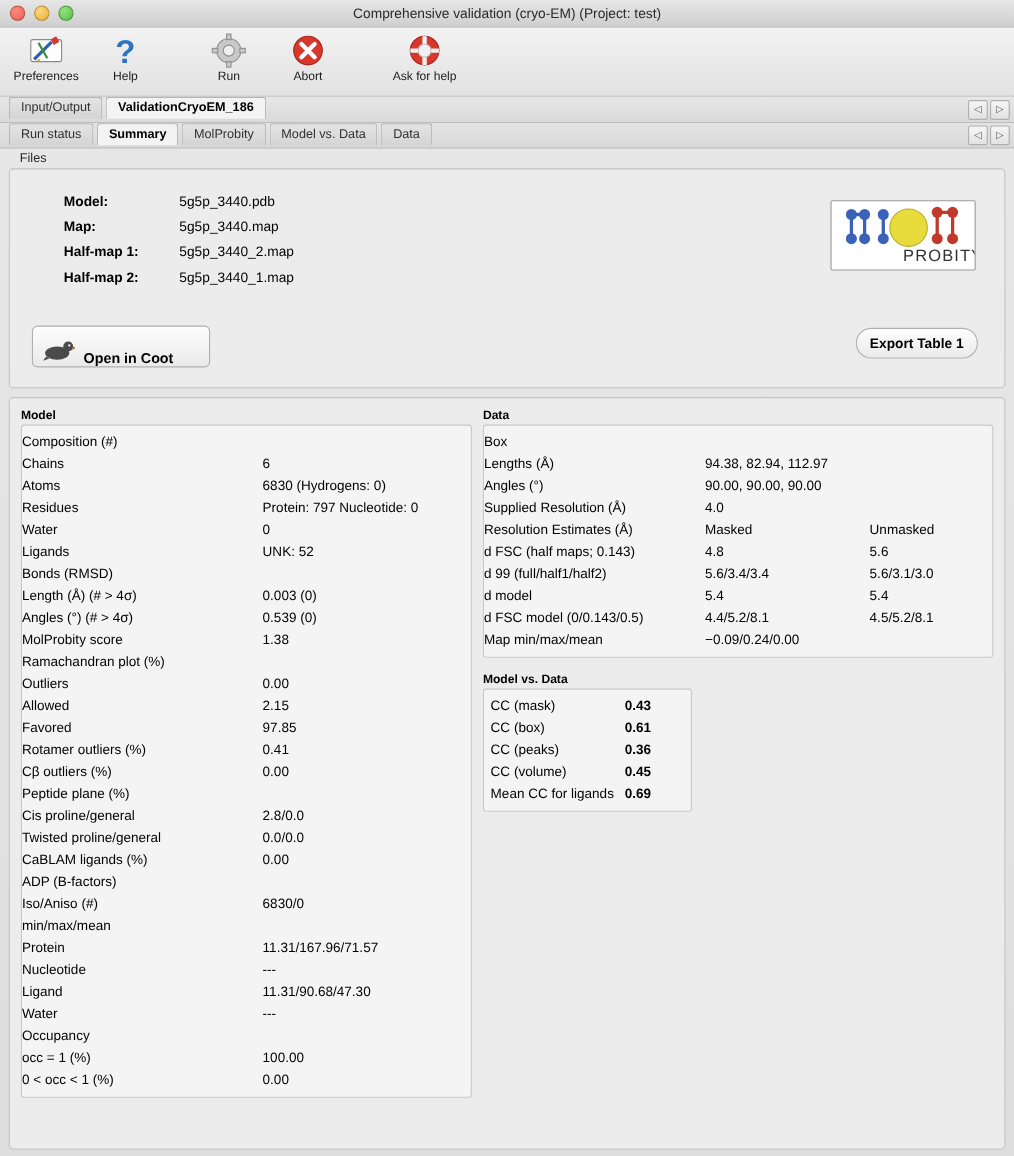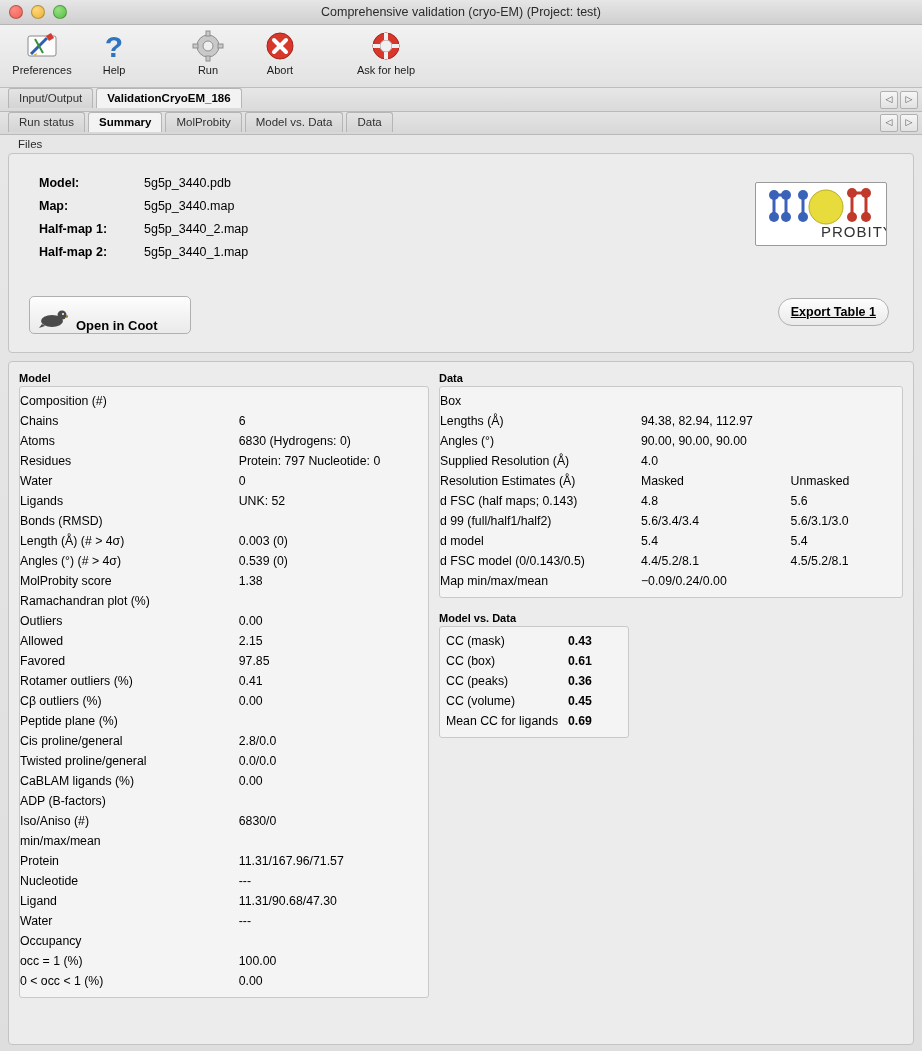--- a/index.html
+++ b/index.html
@@ -147,20 +147,21 @@
   .panel {
     background: #ececec;
     border: 1px solid #c4c4c4;
     border-radius: 4px;
     margin: 0 8px;
   }
   .top-panel {
     height: 198px;
     position: relative;
     flex: none;
+    padding-left: 19px;
   }
   .file-list {
     padding: 22px 0 0 30px;
   }
   .file-row {
     display: flex;
     margin-bottom: 9px;
     font-size: 12.5px;
   }
   .file-label {
@@ -200,21 +201,20 @@
     bottom: 26px;
     height: 26px;
     padding: 0 12px;
     border: 1px solid #b0b0b0;
     border-radius: 14px;
     background: linear-gradient(#fdfdfd, #eaeaea);
     display: flex;
     align-items: center;
     font-size: 12.5px;
     font-weight: bold;
-    text-decoration: underline;
   }
   .main-panel {
     flex: 1;
     margin-top: 8px;
     margin-bottom: 6px;
     position: relative;
     overflow: hidden;
   }
   .cols {
     display: flex;

